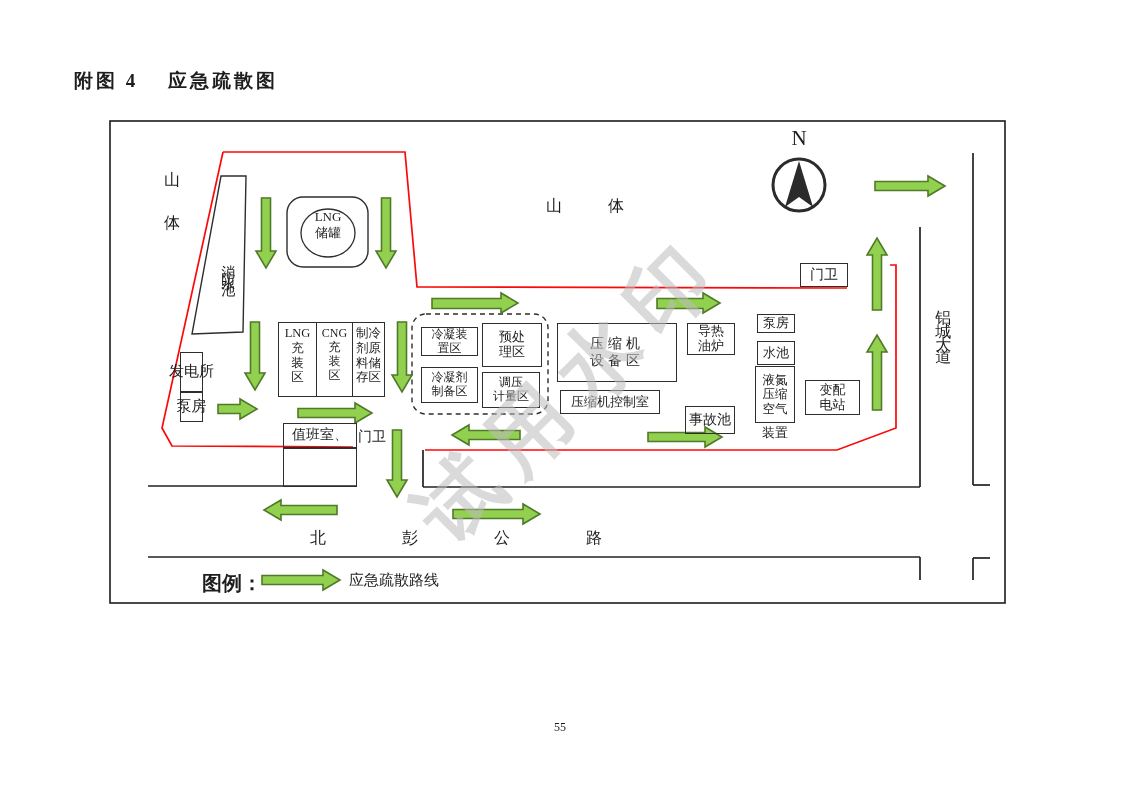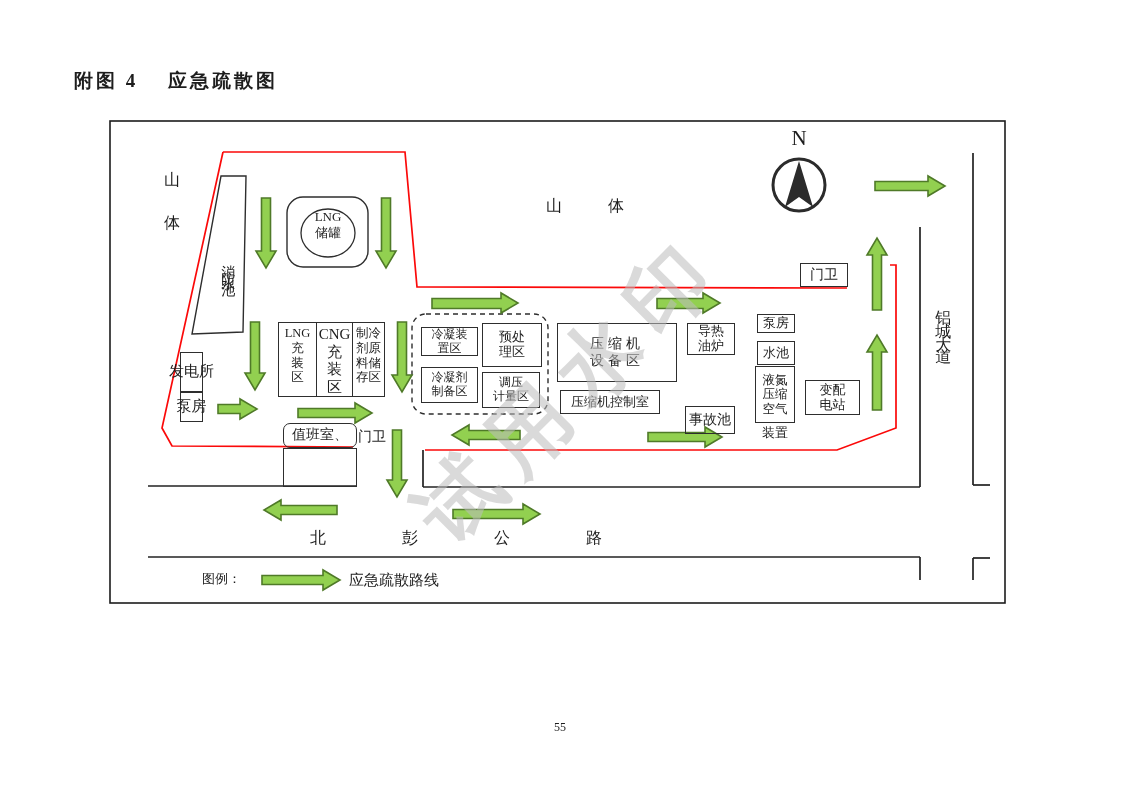--- a/index.html
+++ b/index.html
@@ -98,31 +98,31 @@
 
   <div class="box nowrap" style="left:180px;top:352px;width:23px;height:40px;font-size:15px;">发电所</div>
   <div class="box nowrap" style="left:180px;top:392px;width:23px;height:30px;font-size:15px;">泵房</div>
 
   <div class="abs" style="left:278px;top:322px;width:107px;height:75px;border:1.4px solid #2e2e2e;
        box-sizing:border-box;display:grid;grid-template-columns:37px 36px 32px;">
     <div class="cell" style="font-size:12.5px;">LNG
 充
 装
 区</div>
-    <div class="cell" style="font-size:15px;border-left:1.3px solid #2e2e2e;">CNG
+    <div class="cell" style="font-size:12px;border-left:1.3px solid #2e2e2e;">CNG
 充
 装
 区</div>
     <div class="cell" style="font-size:12.5px;border-left:1.3px solid #2e2e2e;">制冷
 剂原
 料储
 存区</div>
   </div>
 
-  <div class="box nowrap" style="left:283px;top:423px;width:74px;height:25px;font-size:14px;border-radius:7px;">值班室、</div>
+  <div class="box nowrap" style="left:283px;top:423px;width:74px;height:25px;font-size:14px;">值班室、</div>
   <div class="box" style="left:283px;top:448px;width:74px;height:39px;"></div>
   <div class="lbl nowrap" style="left:358px;top:429px;font-size:14px;">门卫</div>
 
   <div class="box" style="left:421px;top:327px;width:57px;height:29px;font-size:12px;">冷凝装
 置区</div>
   <div class="box" style="left:482px;top:323px;width:60px;height:44px;font-size:13px;">预处
 理区</div>
   <div class="box" style="left:421px;top:367px;width:57px;height:36px;font-size:12px;">冷凝剂
 制备区</div>
   <div class="box" style="left:482px;top:372px;width:58px;height:36px;font-size:12px;">调压
@@ -138,19 +138,19 @@
   <div class="box nowrap" style="left:800px;top:263px;width:48px;height:24px;font-size:14px;">门卫</div>
   <div class="box nowrap" style="left:757px;top:314px;width:38px;height:19px;font-size:13px;">泵房</div>
   <div class="box nowrap" style="left:757px;top:341px;width:38px;height:24px;font-size:13px;">水池</div>
   <div class="box" style="left:755px;top:366px;width:40px;height:57px;font-size:12.5px;">液氮
 压缩
 空气</div>
   <div class="lbl nowrap" style="left:755px;top:425px;width:40px;font-size:13px;">装置</div>
   <div class="box" style="left:805px;top:380px;width:55px;height:35px;font-size:13px;">变配
 电站</div>
 
-  <div class="lbl nowrap" style="left:202px;top:571px;font-size:13px;font-weight:normal;">图例：</div>
+  <div class="lbl nowrap" style="left:202px;top:571px;font-size:20px;font-weight:bold;">图例：</div>
   <div class="lbl nowrap" style="left:349px;top:571px;font-size:15px;">应急疏散路线</div>
 
   <div id="pagenum" class="abs">55</div>
 
   <div id="watermark" class="abs nowrap">试用水印</div>
 </div>
 
 </body></html>

